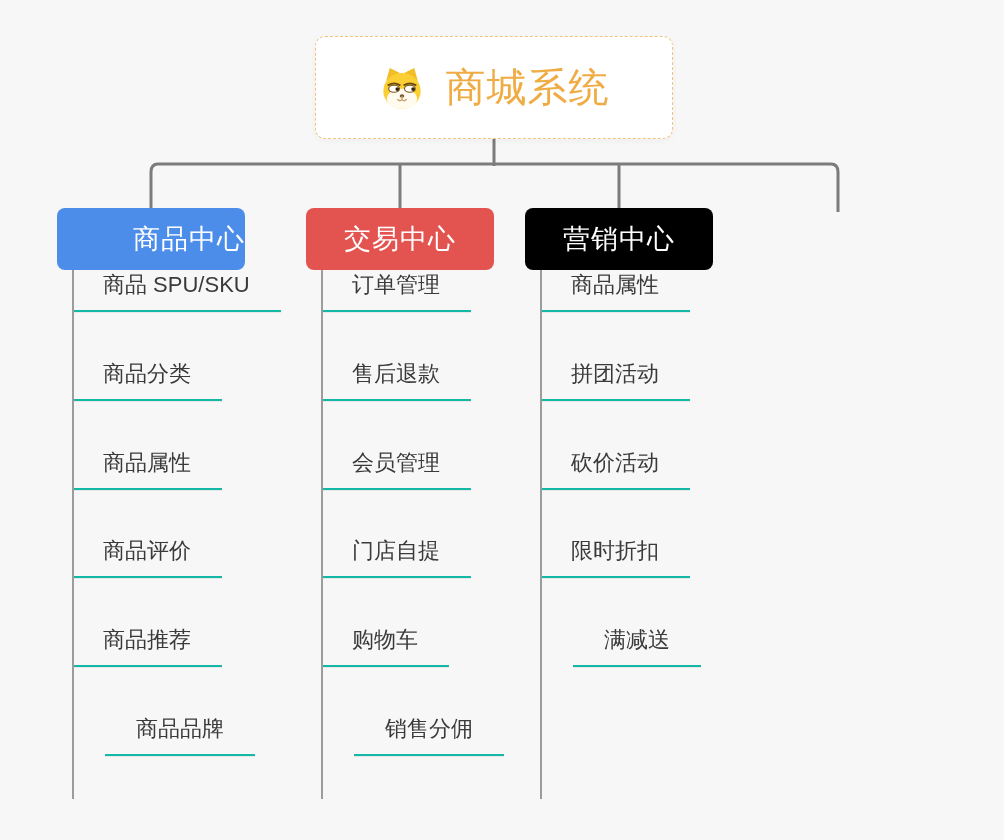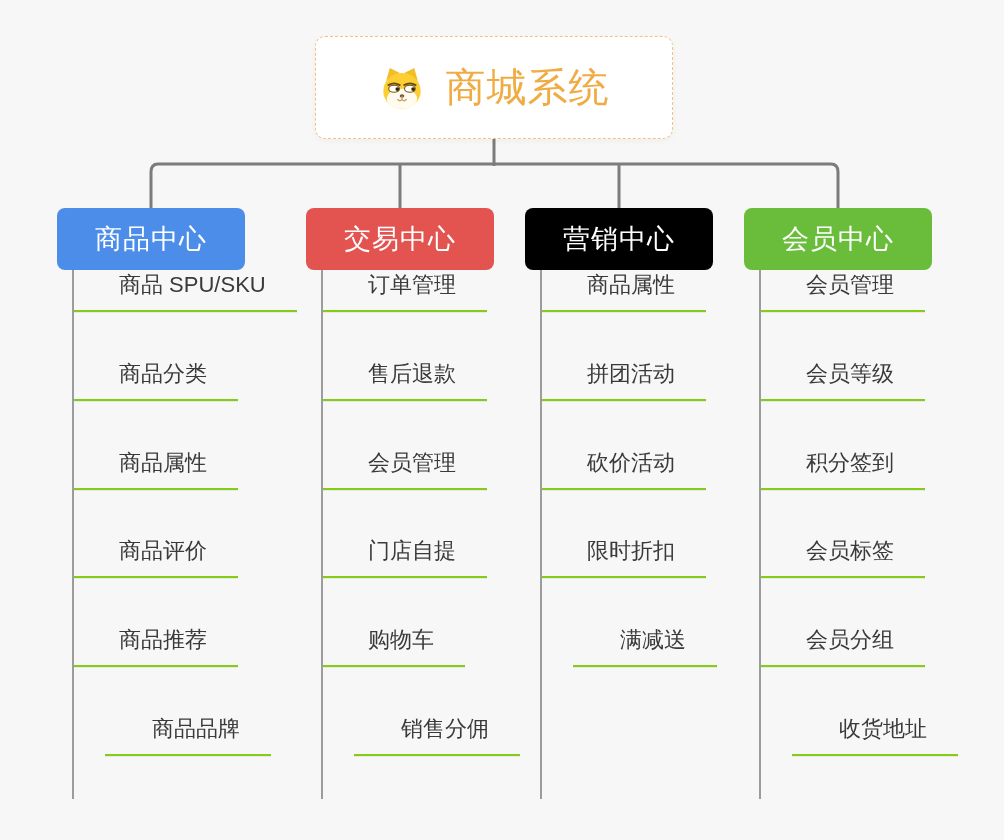--- a/index.html
+++ b/index.html
@@ -71,22 +71,22 @@
     position: absolute;
     left: 15px;
     top: 62px;
     width: 2px;
     height: 529px;
     background: #9c9c9c;
   }
   .child {
     width: fit-content;
     margin: 0 0 46.8px 15px;
-    padding: 0 31px 10px 47px;
-    border-bottom: 2px solid #84cc16;
+    padding: 0 31px 10px 31px;
+    border-bottom: 2px solid #14b8a6;
     box-shadow: 0 1px 0 rgba(0,0,0,0.06);
     font-size: 22px;
     line-height: 30px;
     color: #3a3a3a;
     text-align: center;
     white-space: nowrap;
     cursor: default;
   }
   .child:nth-of-type(1) { margin-top: 43px; }
   .child:last-child { margin-bottom: 0; margin-left: 48px; }
@@ -117,21 +117,21 @@
       <ellipse cx="43" cy="33" rx="7.5" ry="5" fill="#ffffff" stroke="#7a5a1e" stroke-width="1.5"></ellipse>
       <circle cx="25.5" cy="33.5" r="2.6" fill="#35250c"></circle>
       <circle cx="47.5" cy="33.5" r="2.6" fill="#35250c"></circle>
       <ellipse cx="32" cy="43" rx="3.2" ry="2.4" fill="#7c5a33"></ellipse>
       <path d="M32 44 V47 M26 48 Q29 51.5 32 48 Q35 51.5 38 48" stroke="#c9a26a" stroke-width="1.8" fill="none" stroke-linecap="round"></path>
     </svg>
     <span class="root-title" style="color: rgb(240, 172, 68);">商城系统</span>
   </div>
 
   <div class="column" style="left:57px">
-    <div class="branch-header" style="background: rgb(75, 141, 233);">商品中心</div>
+    <div class="branch-header" style="background: rgb(75, 141, 233); text-align: right;">商品中心</div>
     <div class="vline"></div>
     <div class="child">商品 SPU/SKU</div>
     <div class="child">商品分类</div>
     <div class="child">商品属性</div>
     <div class="child">商品评价</div>
     <div class="child">商品推荐</div>
     <div class="child">商品品牌</div>
   </div>
 
   <div class="column" style="left:306px">
@@ -148,24 +148,14 @@
   <div class="column" style="left:525px">
     <div class="branch-header" style="background: #000000;">营销中心</div>
     <div class="vline"></div>
     <div class="child">商品属性</div>
     <div class="child">拼团活动</div>
     <div class="child">砍价活动</div>
     <div class="child">限时折扣</div>
     <div class="child">满减送</div>
   </div>
 
-  <div class="column" style="left:744px">
-    <div class="branch-header" style="background: rgb(106, 189, 59);">会员中心</div>
-    <div class="vline"></div>
-    <div class="child">会员管理</div>
-    <div class="child">会员等级</div>
-    <div class="child">积分签到</div>
-    <div class="child">会员标签</div>
-    <div class="child">会员分组</div>
-    <div class="child">收货地址</div>
-  </div>
 
 </div>
 
 </body></html>

